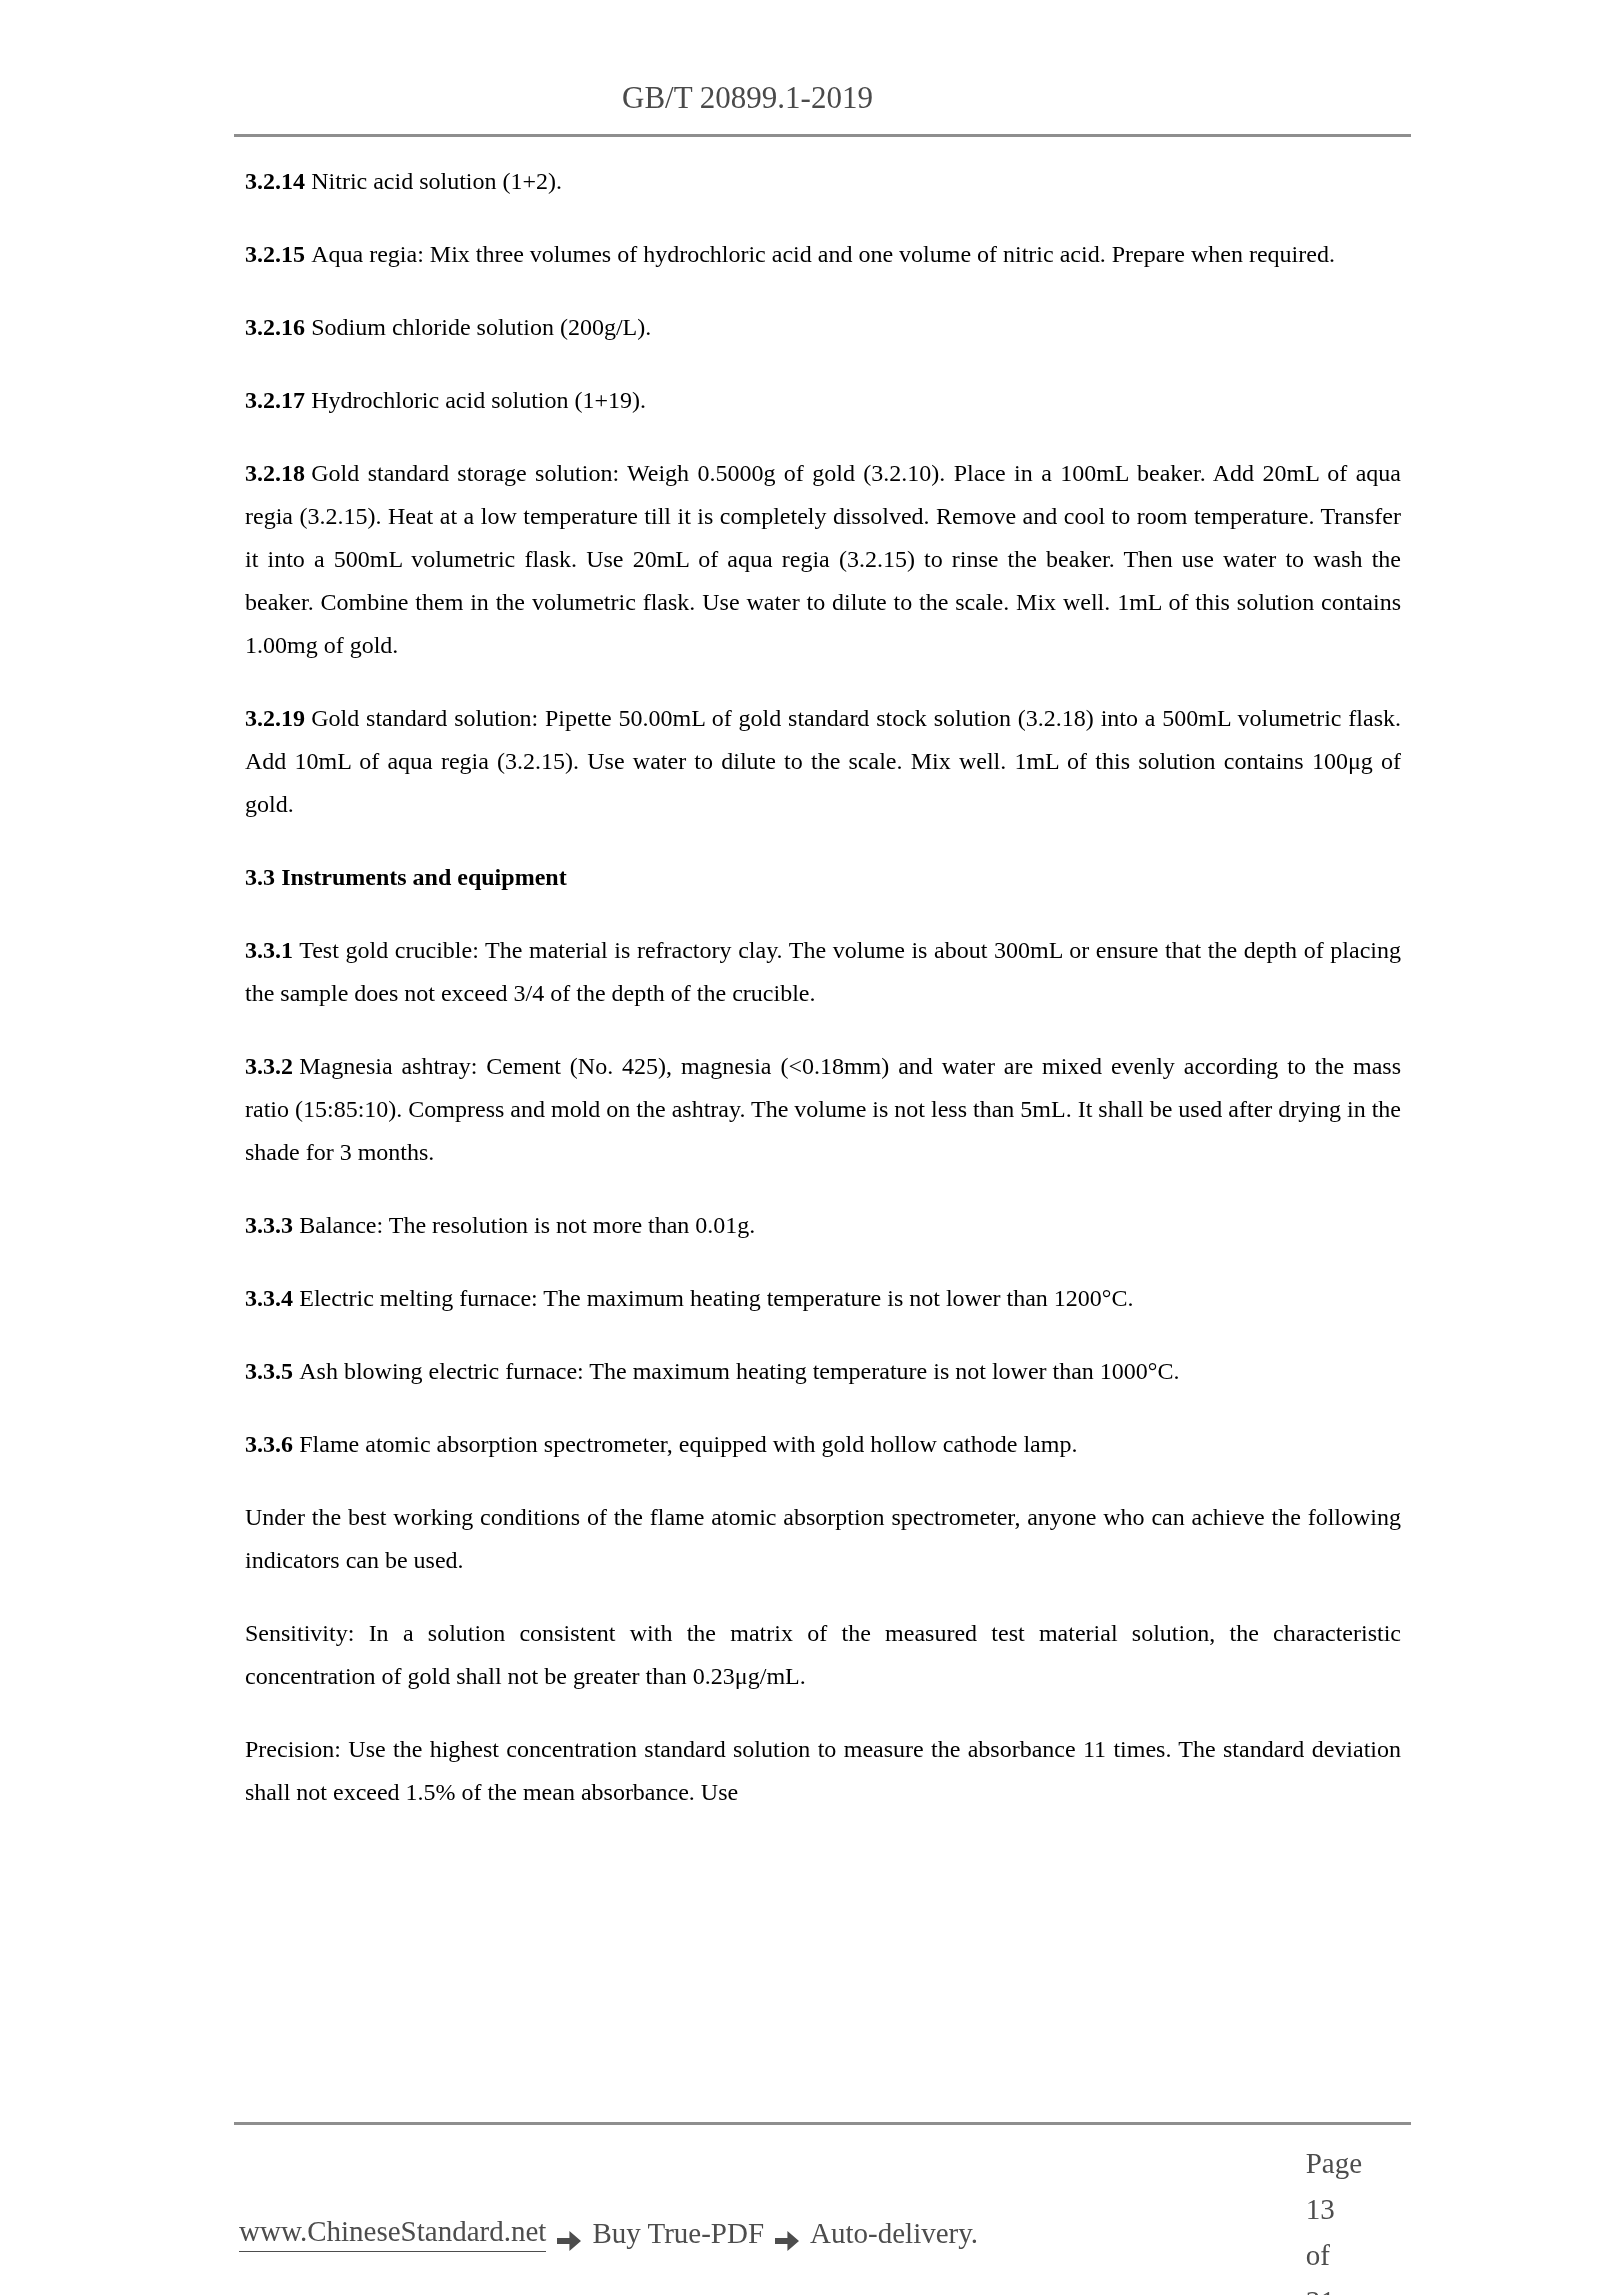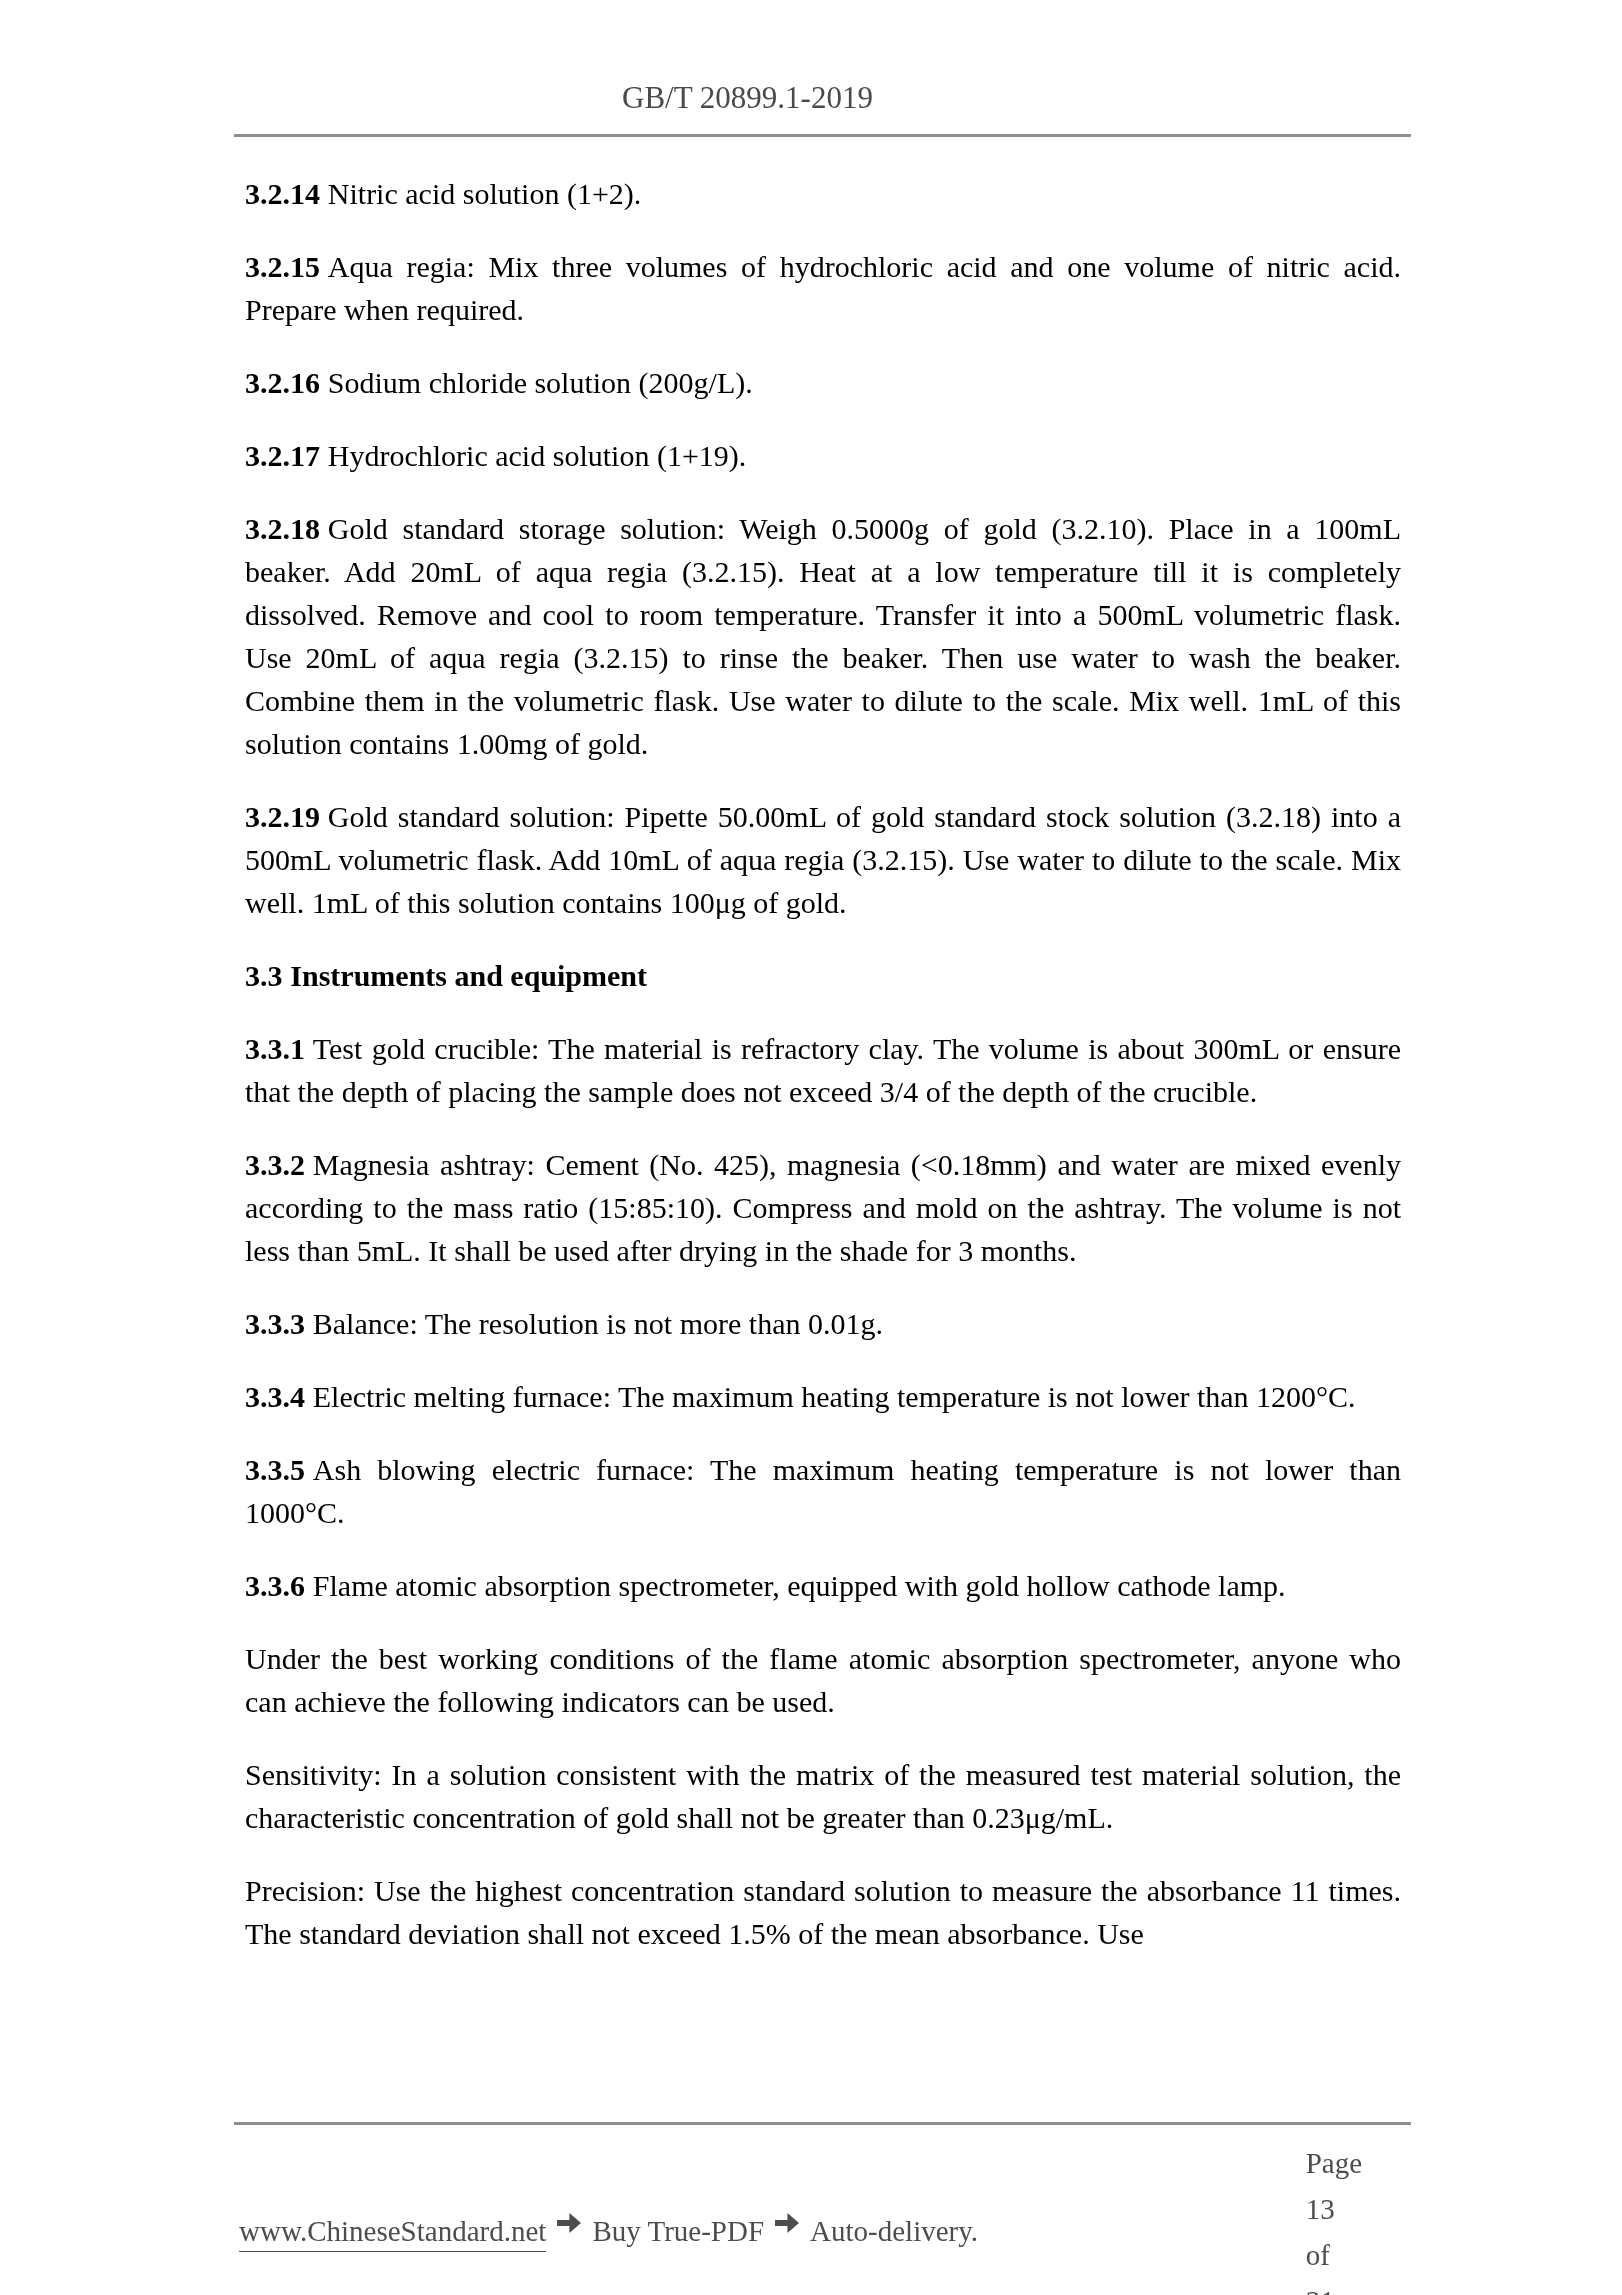--- a/index.html
+++ b/index.html
@@ -20,39 +20,39 @@
   }
   .rule {
     position: absolute;
     left: 234px; width: 1177px; height: 2.5px;
     background: #8e8e8e;
   }
   .rule-top { top: 134px; }
   .rule-bottom { top: 2122px; }
   .content {
     position: absolute;
-    left: 245px; top: 172px; width: 1156px;
-    font-size: 30px; line-height: 43px;
+    left: 245px; top: 160px; width: 1156px;
+    font-size: 24px; line-height: 43px;
     color: #000000;
     text-align: justify;
     text-justify: inter-word;
   }
   .para { margin: 30px 0 0 0; }
   .para:first-child { margin-top: 0; }
   .sec-num { font-weight: bold; margin-right: 0.26em; }
   .sec-num:empty { display: none; margin: 0; }
   .heading { font-weight: bold; }
   .footer {
     position: absolute;
     left: 239px; top: 2144px; width: 1168px;
     display: flex; justify-content: space-between; align-items: center;
     font-size: 29px; line-height: 38px;
     color: #4d4d4d;
   }
-  .footer-left { display: flex; align-items: flex-start; gap: 11px; }
+  .footer-left { display: flex; align-items: flex-end; gap: 11px; }
   .footer-link {
     color: #4d4d4d;
     text-decoration: none;
     border-bottom: 1.7px solid #4d4d4d;
     padding-bottom: 1.7px;
     cursor: pointer;
   }
   .arrow-icon { display: inline-flex; align-items: center; color: #4d4d4d; }
   .footer-right { display: flex; align-items: baseline; gap: 8px; padding-right: 45px; flex-direction: column; }
   .pg-num { font-weight: normal; }

